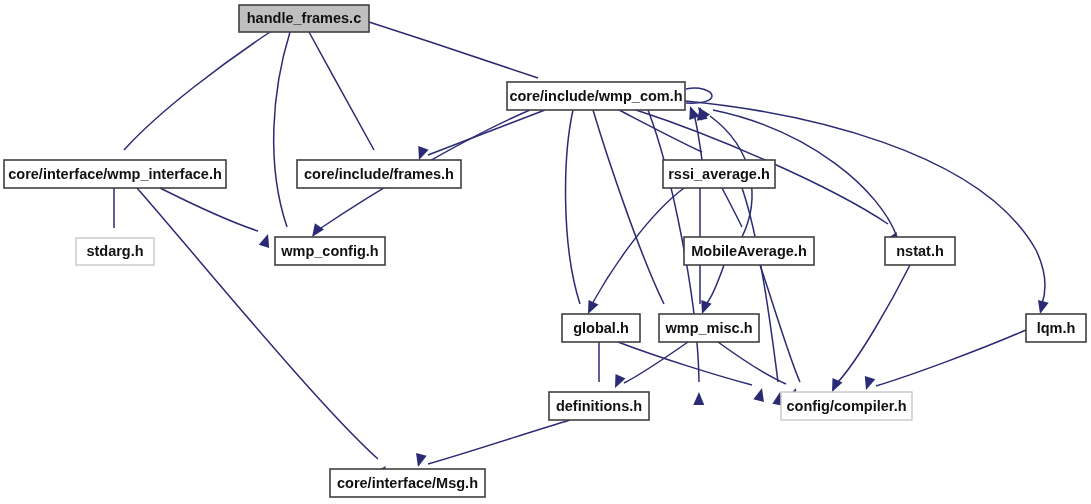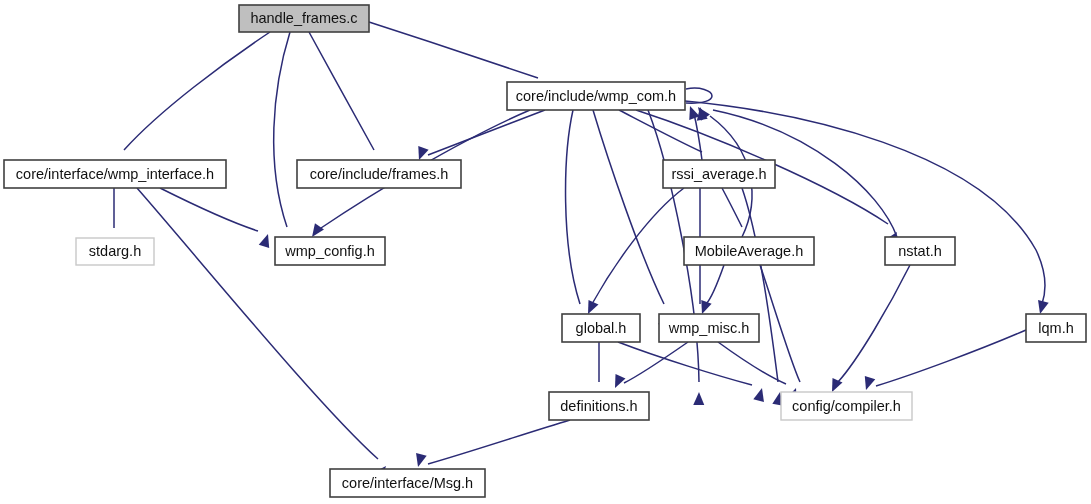--- a/index.html
+++ b/index.html
@@ -7,20 +7,21 @@
     padding: 0;
     background: #ffffff;
   }
   #graph-root {
     position: relative;
     width: 1091px;
     height: 504px;
     background: #ffffff;
     font-family: "Liberation Sans", sans-serif;
     overflow: hidden;
+    font-weight: bold;
   }
   svg#dep-graph {
     display: block;
     width: 1091px;
     height: 504px;
   }
   .node-box {
     fill: #ffffff;
     stroke: #404040;
     stroke-width: 1.6;

